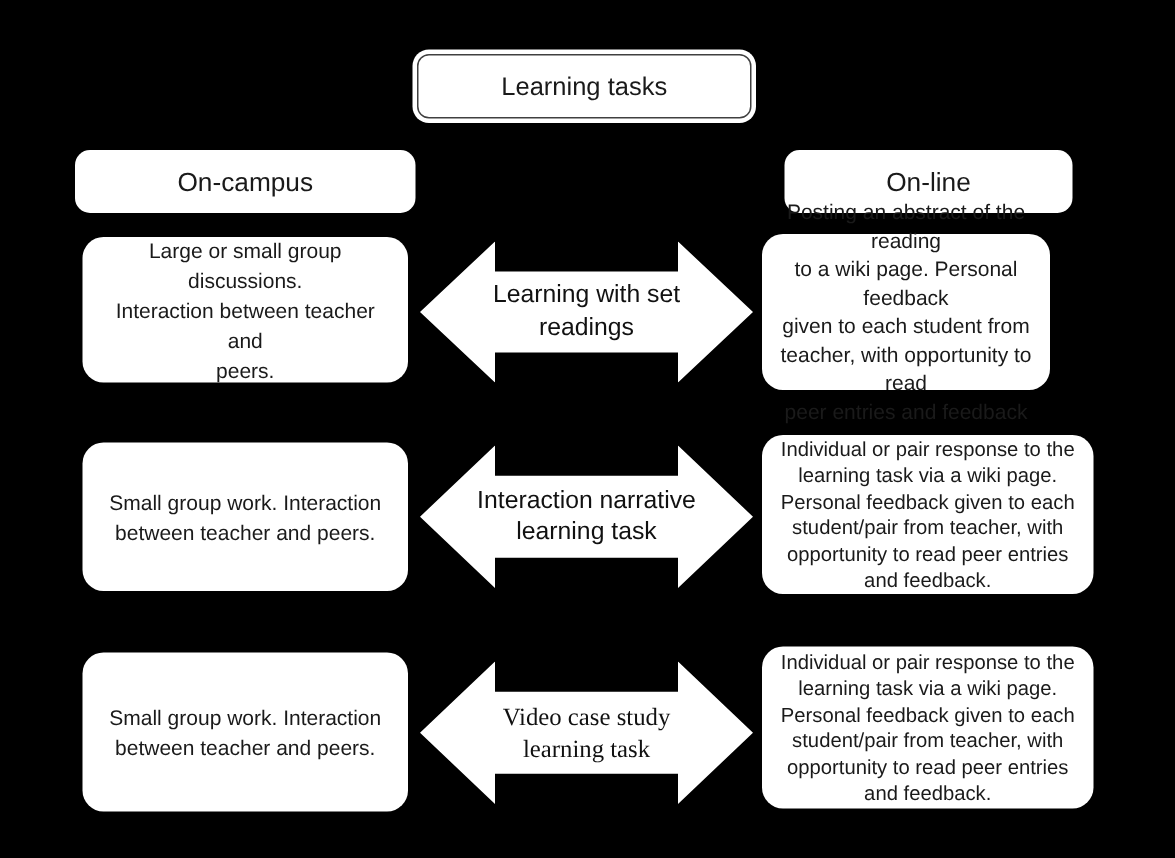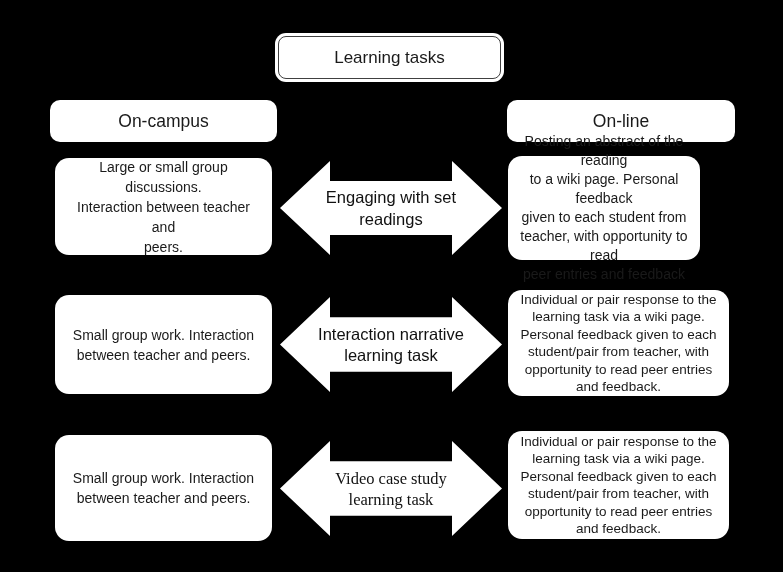--- a/index.html
+++ b/index.html
@@ -28,21 +28,21 @@
   }
   .title-box {
     left: 278px; top: 36px; width: 221px; height: 41px;
     border: 1.5px solid #404040;
     box-shadow: 0 0 0 3px #ffffff;
     border-radius: 8px;
     font-size: 17px;
   }
   .hdr { font-size: 17.5px; border-radius: 10px; }
   .hdr-left  { left: 50px;  top: 100px; width: 227px; height: 42px; }
-  .hdr-right { left: 507px; top: 100px; width: 228px; height: 42px; }
+  .hdr-right { left: 523px; top: 100px; width: 192px; height: 42px; }
 
   .body-box { font-size: 14px; line-height: 20px; border-radius: 14px; padding: 4px 10px; box-sizing: border-box; }
   .r1-left  { left: 55px;  top: 158px; width: 217px; height: 97px;  }
   .r1-right { left: 508px; top: 156px; width: 192px; height: 104px; font-size: 14px;   line-height: 19px;   padding: 2px 6px; }
   .r2-left  { left: 55px;  top: 295px; width: 217px; height: 99px;  }
   .r2-right { left: 508px; top: 290px; width: 221px; height: 106px; font-size: 13.5px; line-height: 17.5px; padding: 2px 6px; }
   .r3-left  { left: 55px;  top: 435px; width: 217px; height: 106px; }
   .r3-right { left: 508px; top: 431px; width: 221px; height: 108px; font-size: 13.5px; line-height: 17.5px; padding: 2px 6px; }
 
   .arrow { position: absolute; }
@@ -79,21 +79,21 @@
 
   <div class="box body-box r1-left">
     <span class="txt">Large or small group discussions.
 Interaction between teacher and
 peers.</span>
   </div>
   <div class="arrow arr1">
     <svg viewBox="0 0 222 94" preserveAspectRatio="none">
       <polygon points="0,47 50,0 50,20 172,20 172,0 222,47 172,94 172,74 50,74 50,94" fill="#ffffff"></polygon>
     </svg>
-    <div class="label">Engaging with set
+    <div class="label">Learning with set
 readings</div>
   </div>
   <div class="box body-box r1-right">
     <span class="txt">Posting an abstract of the reading
 to a wiki page.  Personal feedback
 given to each student from
 teacher, with opportunity to read
 peer entries and feedback</span>
   </div>
 

